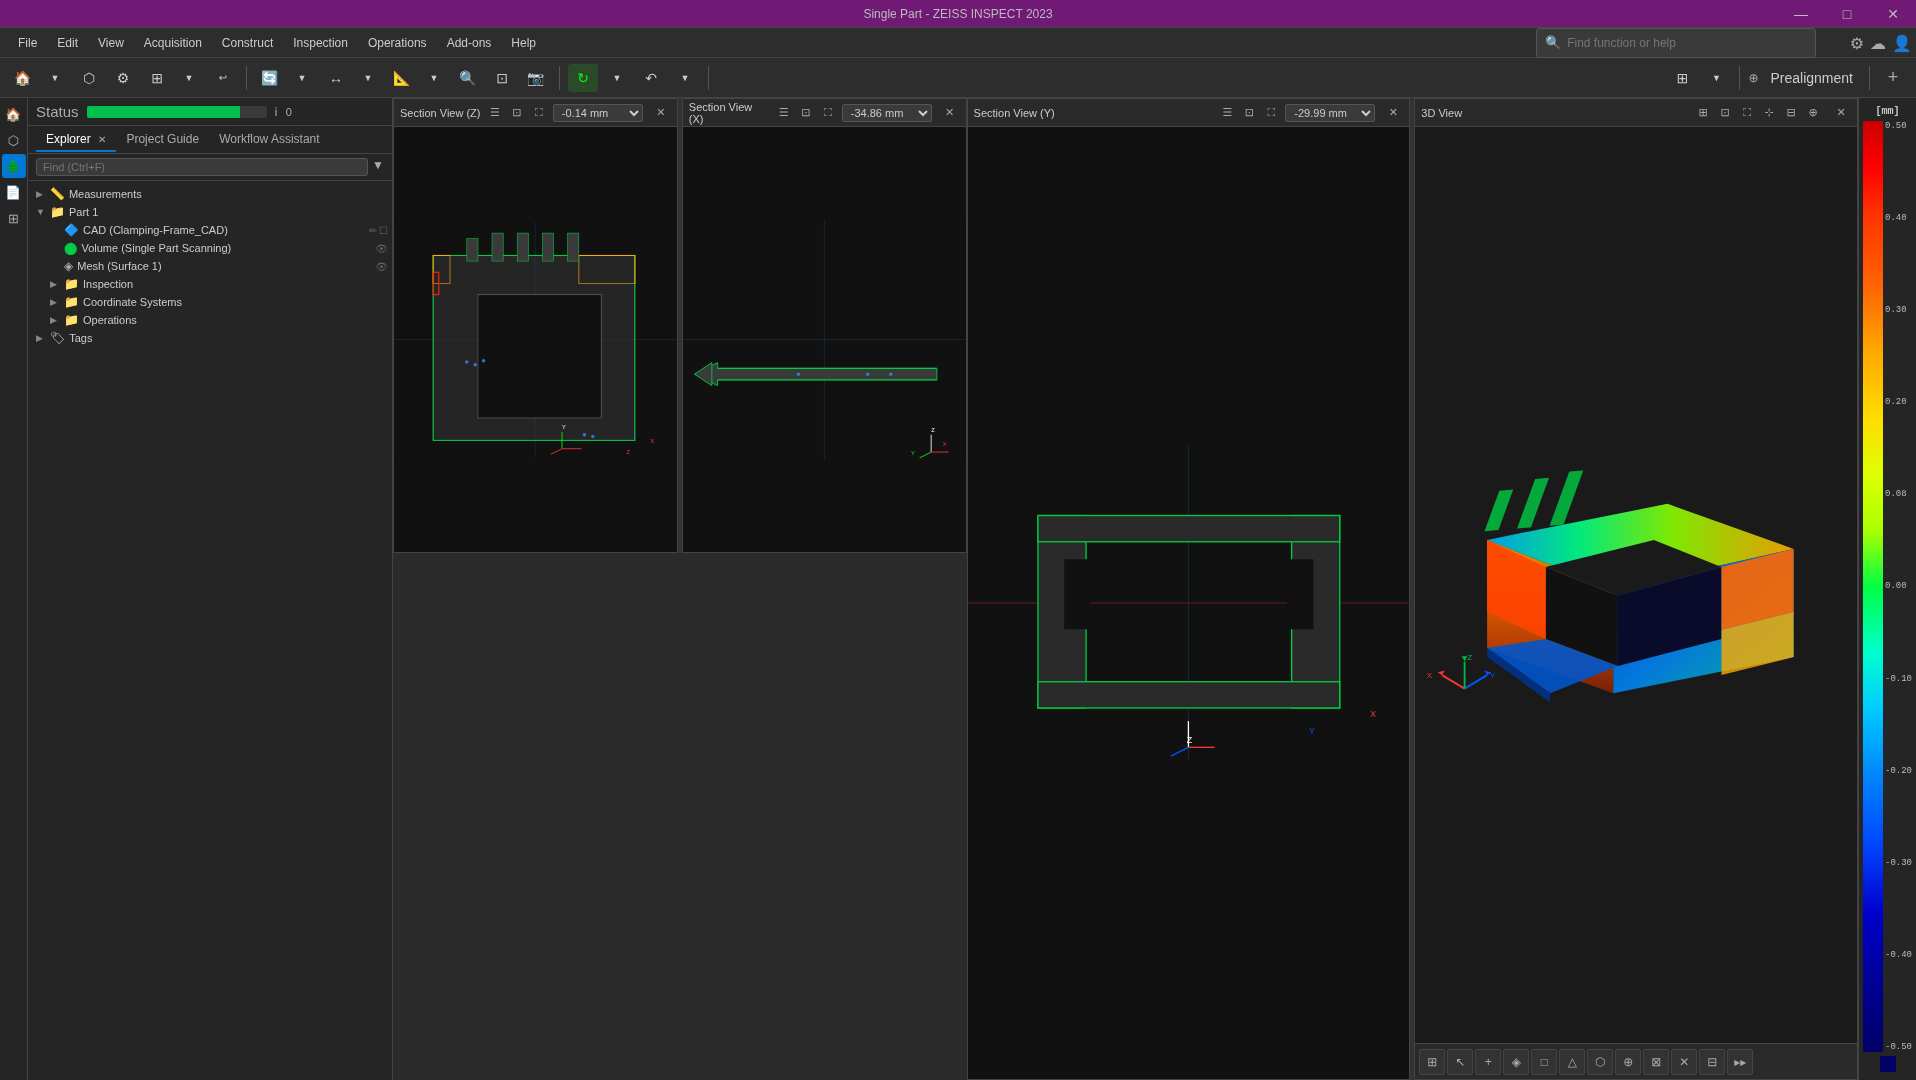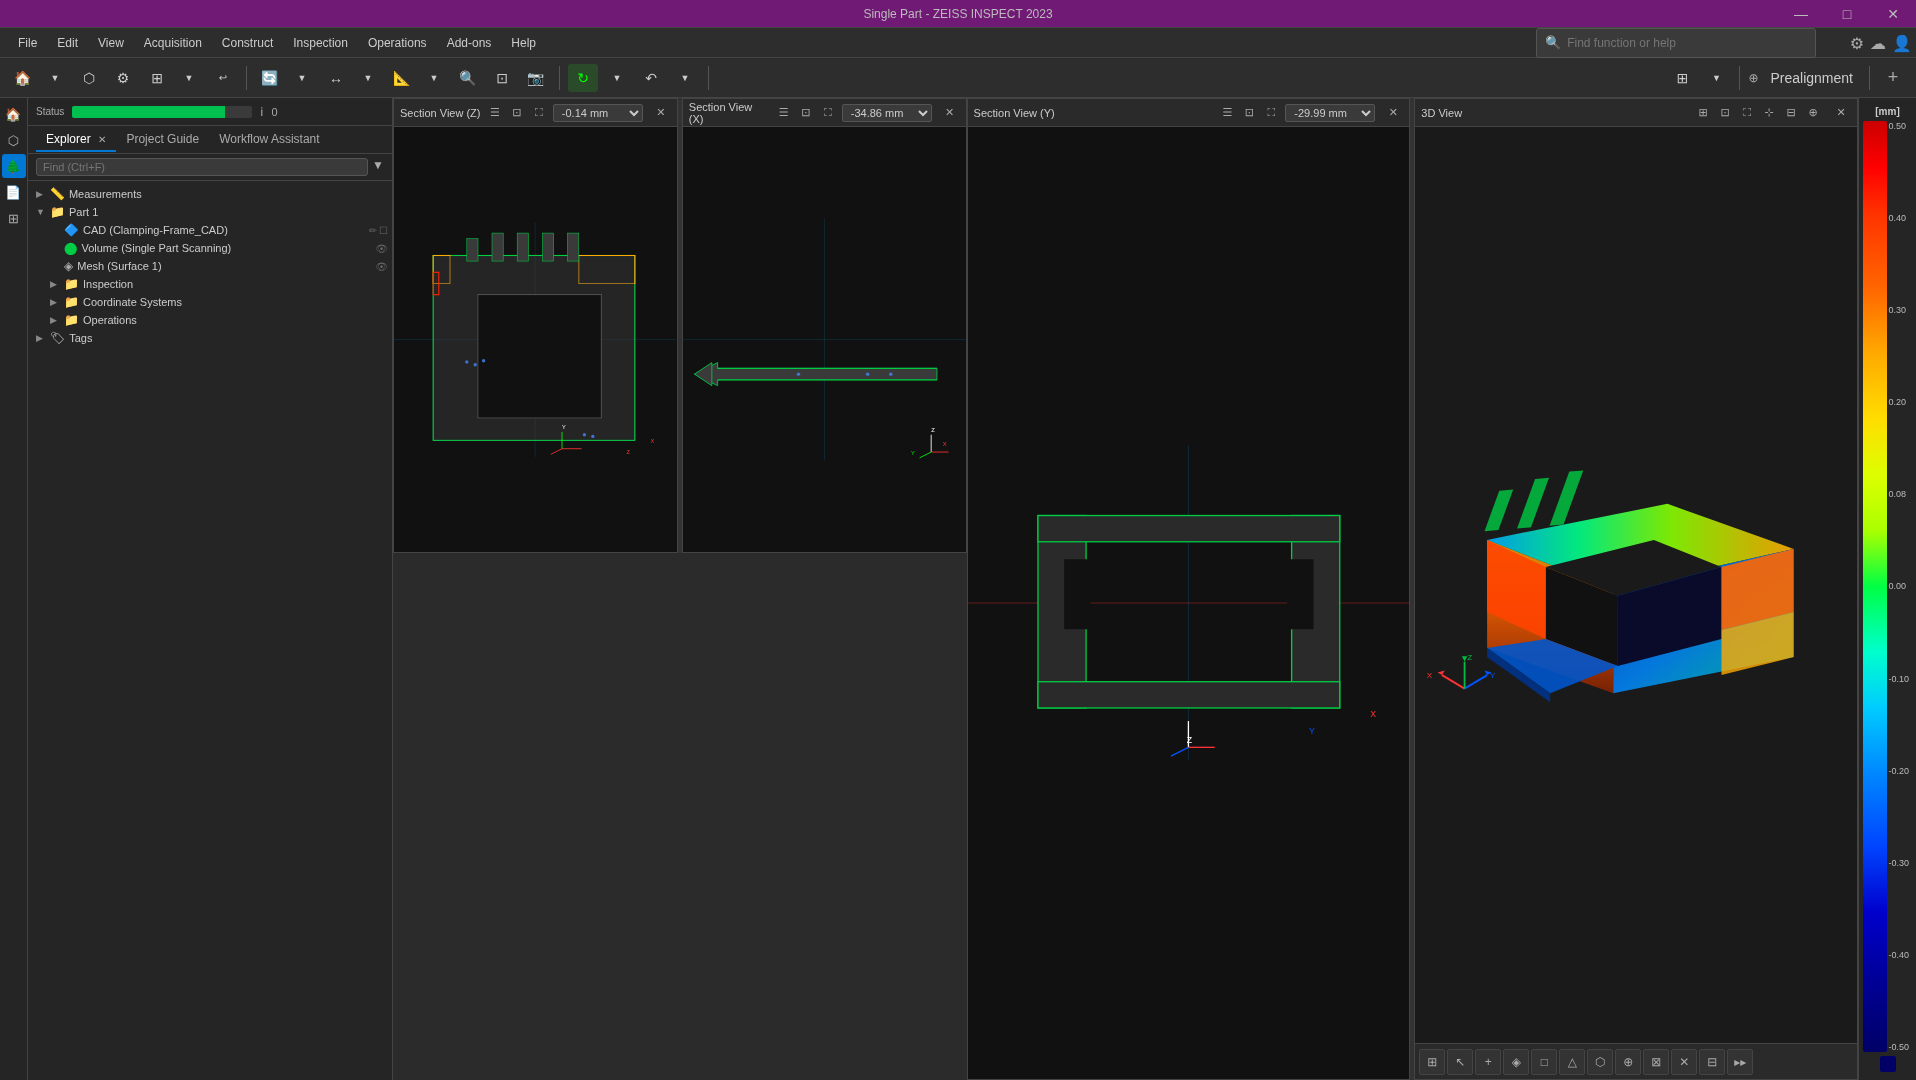--- a/index.html
+++ b/index.html
@@ -30,21 +30,21 @@
     
     #sidebar-icons { width: 28px; background: #252525; display: flex; flex-direction: column; align-items: center; padding-top: 4px; gap: 2px; border-right: 1px solid #444; }
     .side-icon { width: 24px; height: 24px; display: flex; align-items: center; justify-content: center; cursor: pointer; color: #aaa; border-radius: 3px; font-size: 13px; }
     .side-icon.active { background: #0078d4; color: #fff; }
 
     
     #left-panel { width: 365px; background: #252525; display: flex; flex-direction: column; border-right: 1px solid #444; }
 
     
     #status-bar-panel { height: 28px; display: flex; align-items: center; padding: 0 8px; border-bottom: 1px solid #444; gap: 8px; }
-    .status-label { color: #aaa; font-size: 10px; }
+    .status-label { color: #aaa; font-size: 15px; }
     .status-progress { width: 180px; height: 12px; background: #3a3a3a; border-radius: 2px; overflow: hidden; }
     .status-progress-fill { height: 100%; background: #00c050; width: 85%; }
 
     
     #panel-tabs { display: flex; align-items: center; border-bottom: 1px solid #444; padding: 0 8px; height: 28px; }
     .panel-tab { padding: 4px 10px; cursor: pointer; color: #aaa; font-size: 12px; border-bottom: 2px solid transparent; }
     .panel-tab.active { color: #fff; border-bottom: 2px solid #0078d4; }
     .panel-tab-close { font-size: 10px; margin-left: 4px; cursor: pointer; color: #aaa; }
 
     
@@ -526,21 +526,21 @@
             <div class="v3d-btn">⊠</div>
             <div class="v3d-btn">✕</div>
             <div class="v3d-btn">⊟</div>
             <div class="v3d-btn">▸▸</div>
           </div>
         </div>
       </div>
     </div>
   </div>
 
-  <div id="color-scale" style="width:58px; background:#252525; display:flex; flex-direction:column; align-items:center; padding:8px 4px; border-left:1px solid #444;">
+  <div id="color-scale" style="width:58px; background:#252525; display:flex; flex-direction:column; align-items:center; padding:8px 4px; border-left:1px solid #444;font-family:Liberation Mono, monospace;">
     <div style="font-size:10px; color:#ccc; margin-bottom:4px; font-weight:bold;">[mm]</div>
     <div style="display:flex; flex-direction:row; gap:2px; flex:1; width:100%;">
 
       <div style="width:16px; flex:1; background: linear-gradient(to bottom, #cc0000 0%, #ff0000 5%, #ff3300 10%, #ff6600 18%, #ffaa00 25%, #ffdd00 32%, #ddff00 38%, #aaff00 44%, #00ff44 50%, #00ffcc 57%, #00ccff 63%, #0088ff 70%, #0044ff 78%, #0000cc 85%, #000099 92%, #000066 100%); border-radius:2px;"></div>
 
       <div style="display:flex; flex-direction:column; justify-content:space-between; flex:1;">
         <span style="font-size:9px; color:#bbb;">0.50</span>
         <span style="font-size:9px; color:#bbb;">0.40</span>
         <span style="font-size:9px; color:#bbb;">0.30</span>
         <span style="font-size:9px; color:#bbb;">0.20</span>

